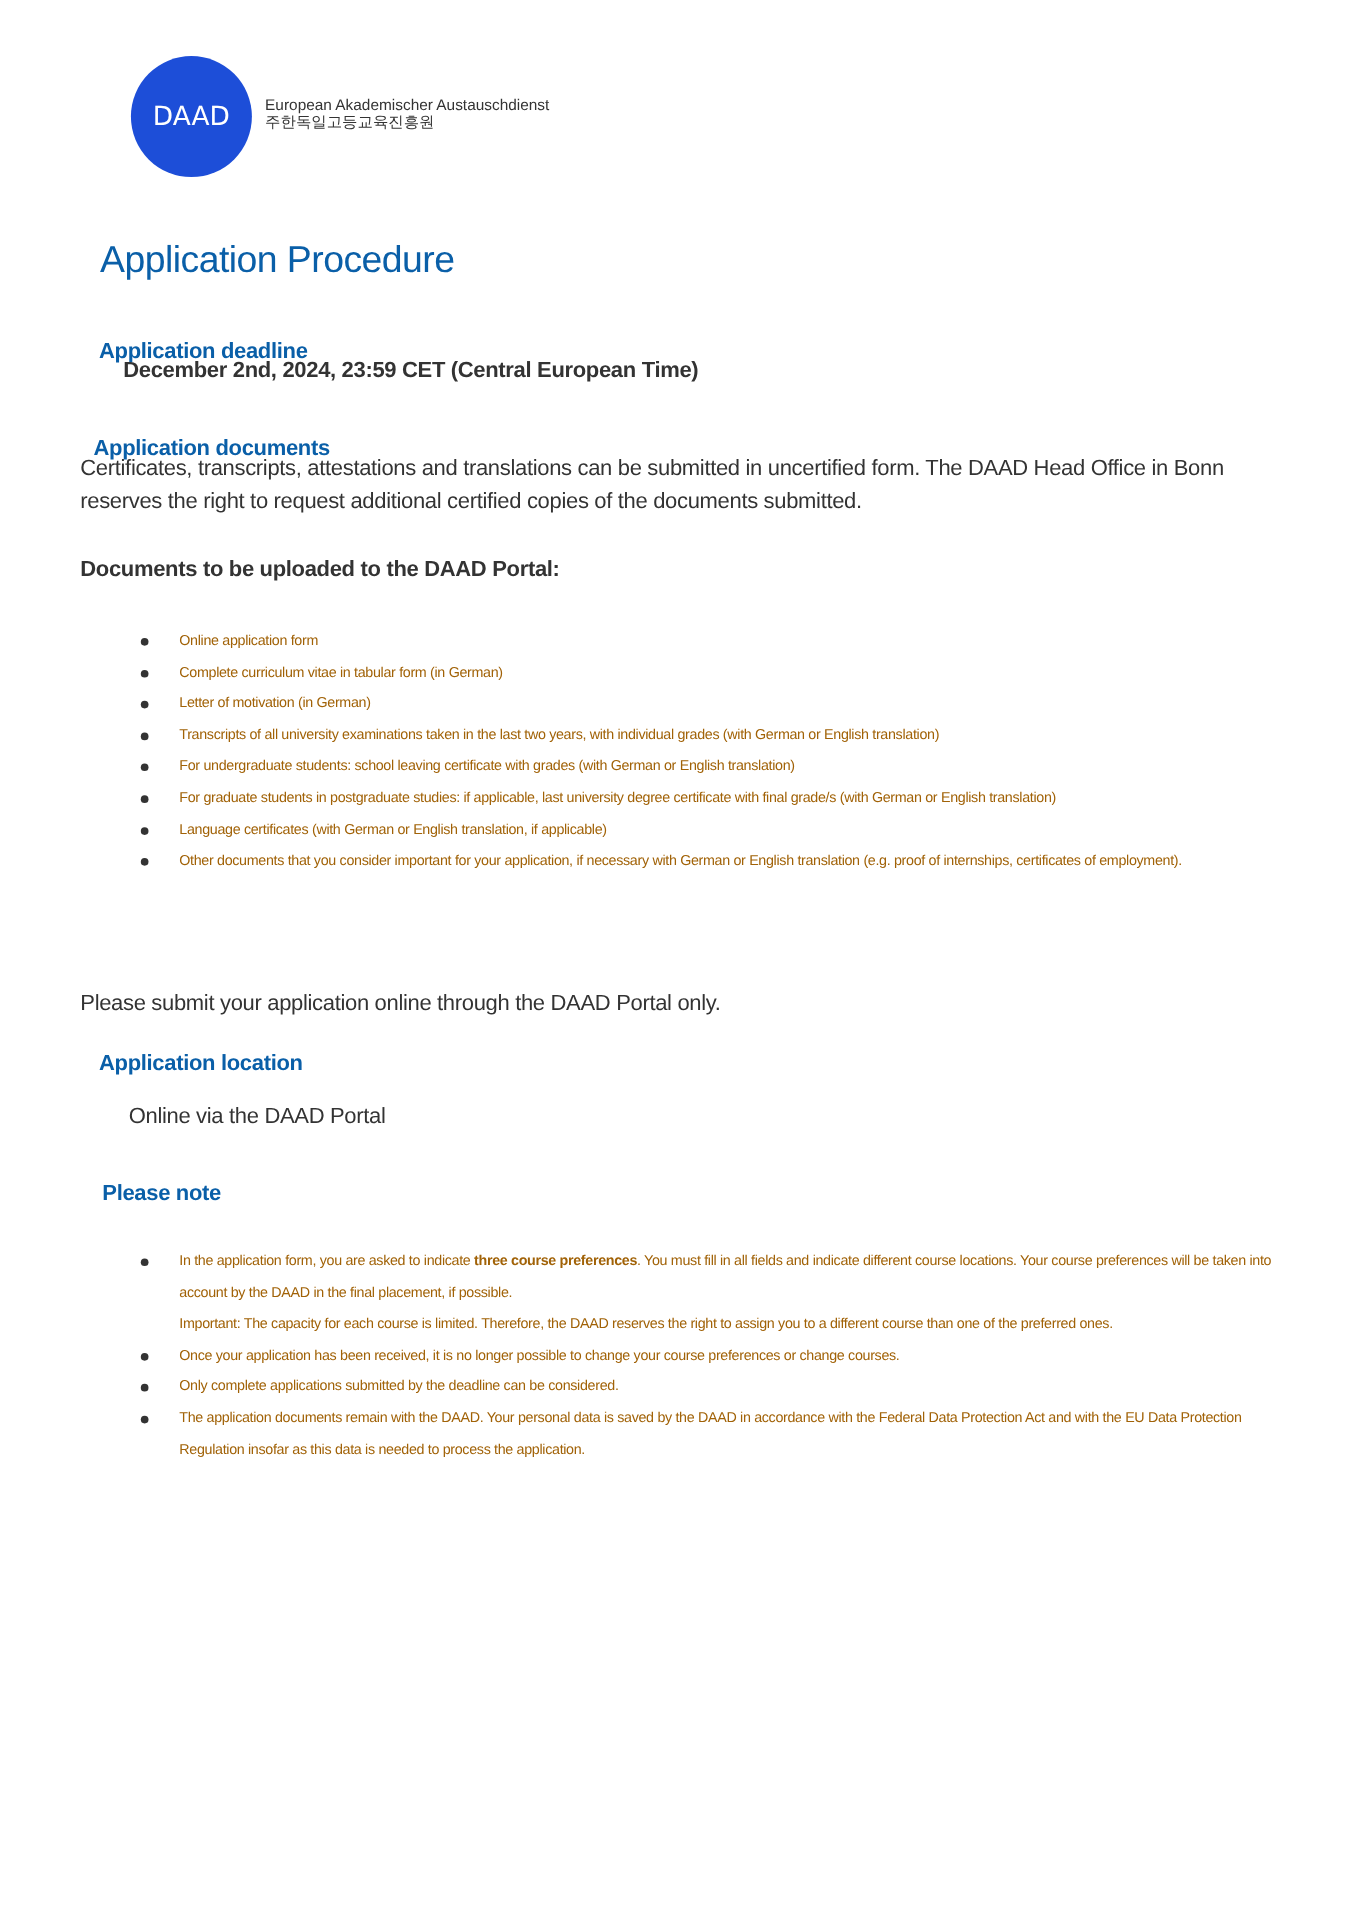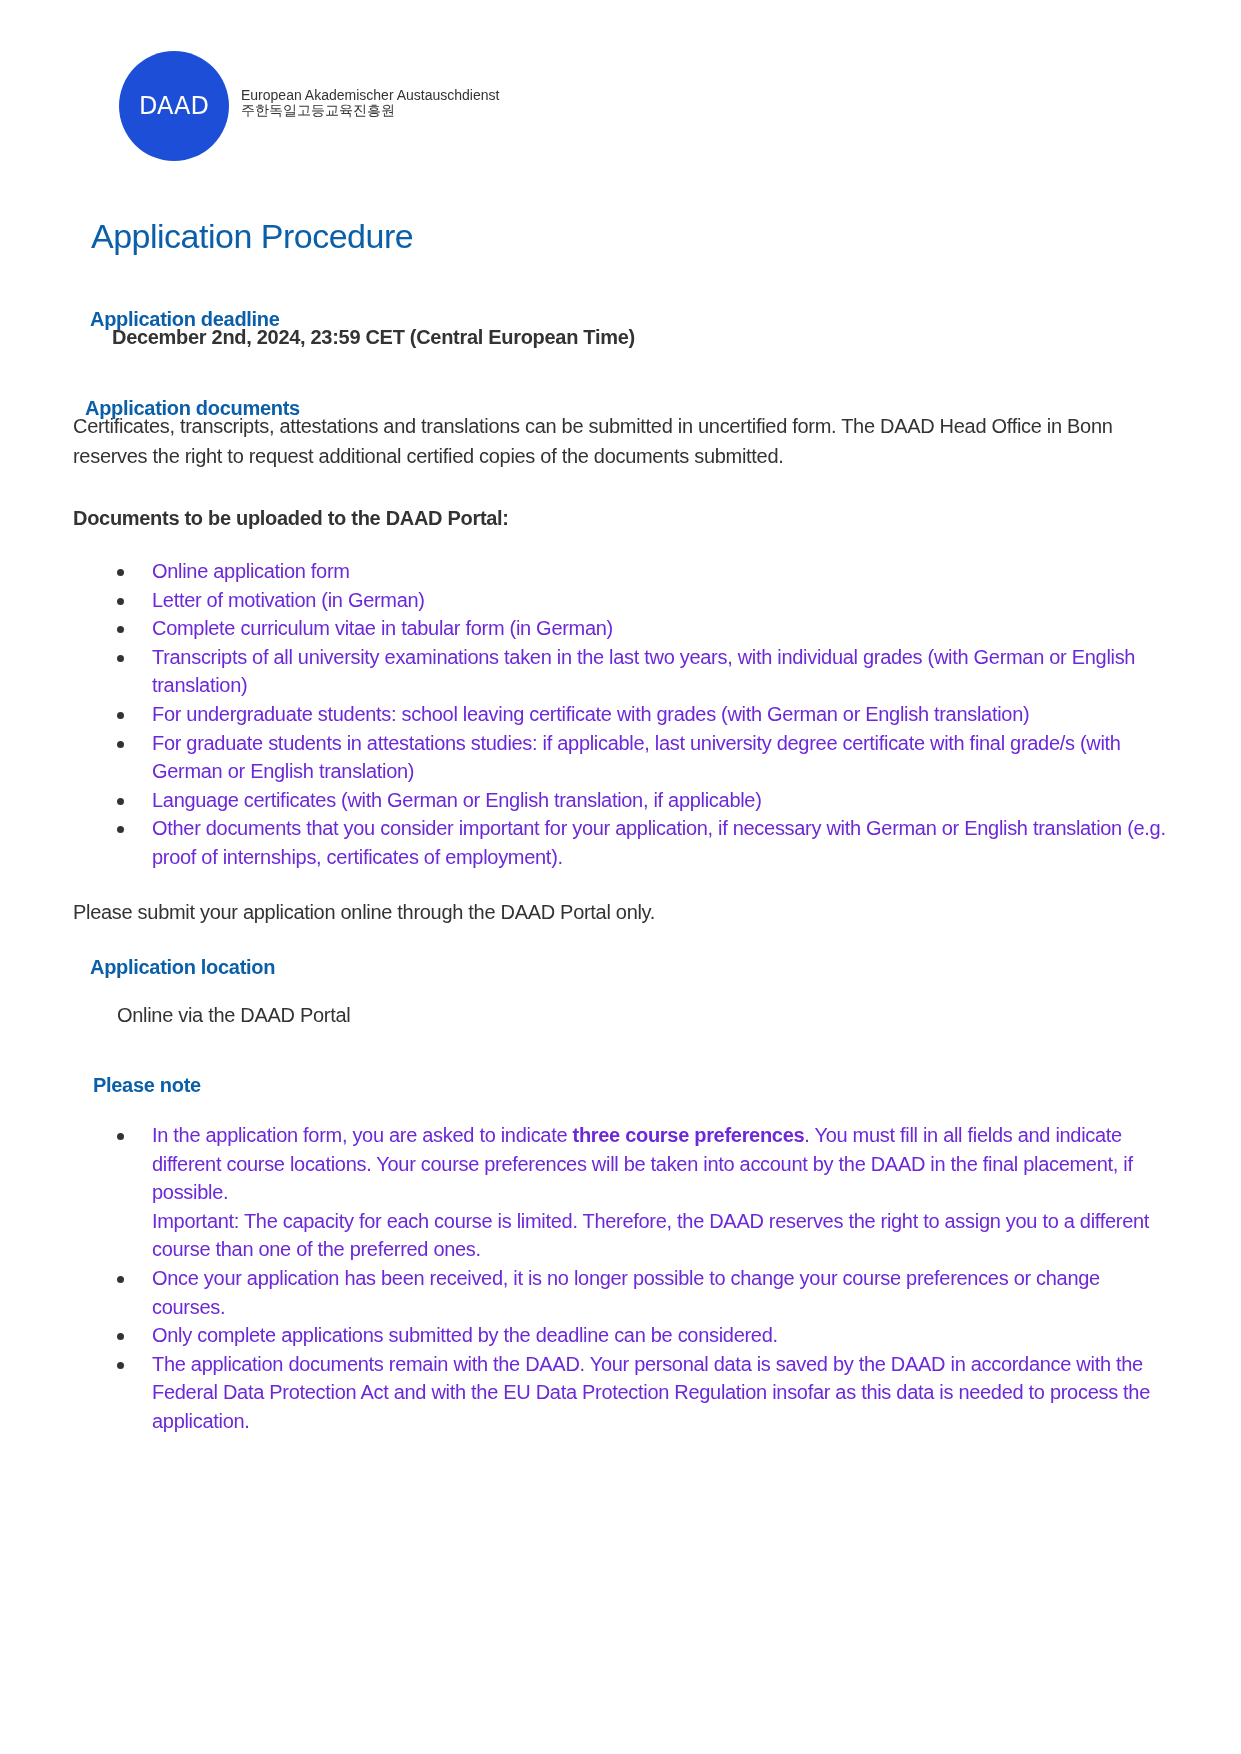--- a/index.html
+++ b/index.html
@@ -22,22 +22,22 @@
       font-size: 34px; font-weight: normal; color: #0a5fa8; letter-spacing: -0.5px;
     }
     .h {
       position: absolute; margin: 12px; font-size: 20px; font-weight: bold; color: #0a5fa8; letter-spacing: -0.3px;
     }
     .p {
       position: absolute; margin: 0; font-size: 20px; line-height: 30px; color: #333; letter-spacing: -0.3px;
     }
     .bold { font-weight: bold; }
     ul.list {
-      position: absolute; margin: 4px; padding: 0; list-style: none;
-      font-size: 20px; line-height: 28.6px; color: #6d28d9; letter-spacing: -0.3px;
+      position: absolute; margin: 15px; padding: 0; list-style: none;
+      font-size: 13px; line-height: 28.6px; color: #a16207; letter-spacing: -0.3px;
     }
     ul.list li { position: relative; padding-left: 35px; width: 1025px; }
     ul.list li::before {
       content: ""; position: absolute; left: 0px; top: 12px; width: 7px; height: 7px;
       border-radius: 50%; background: #333;
     }
   </style>
 </head>
 <body>
 
@@ -54,25 +54,25 @@
 <h2 class="h" style="left:78px; top:296px;">Application deadline</h2>
 <p class="p bold" style="left:112px; top:322px;">December 2nd, 2024, 23:59 CET (Central European Time)</p>
 
 <h2 class="h" style="left:73px; top:385px;">Application documents</h2>
 <p class="p" style="left:73px; top:411px; width:1110px;">Certificates, transcripts, attestations and translations can be submitted in uncertified form. The DAAD Head Office in Bonn reserves the right to request additional certified copies of the documents submitted.</p>
 
 <p class="p bold" style="left:73px; top:503px;">Documents to be uploaded to the DAAD Portal:</p>
 
 <ul class="list" style="left:113px; top:553px;">
   <li>Online application form</li>
+  <li>Complete curriculum vitae in tabular form (in German)</li>
   <li>Letter of motivation (in German)</li>
-  <li>Complete curriculum vitae in tabular form (in German)</li>
   <li>Transcripts of all university examinations taken in the last two years, with individual grades (with German or English translation)</li>
   <li>For undergraduate students: school leaving certificate with grades (with German or English translation)</li>
-  <li>For graduate students in attestations studies: if applicable, last university degree certificate with final grade/s (with German or English translation)</li>
+  <li>For graduate students in postgraduate studies: if applicable, last university degree certificate with final grade/s (with German or English translation)</li>
   <li>Language certificates (with German or English translation, if applicable)</li>
   <li>Other documents that you consider important for your application, if necessary with German or English translation (e.g. proof of internships, certificates of employment).</li>
 </ul>
 
 <p class="p" style="left:73px; top:897px;">Please submit your application online through the DAAD Portal only.</p>
 
 <h2 class="h" style="left:78px; top:944px;">Application location</h2>
 <p class="p" style="left:117px; top:1000px;">Online via the DAAD Portal</p>
 
 <h2 class="h" style="left:81px; top:1062px;">Please note</h2>

